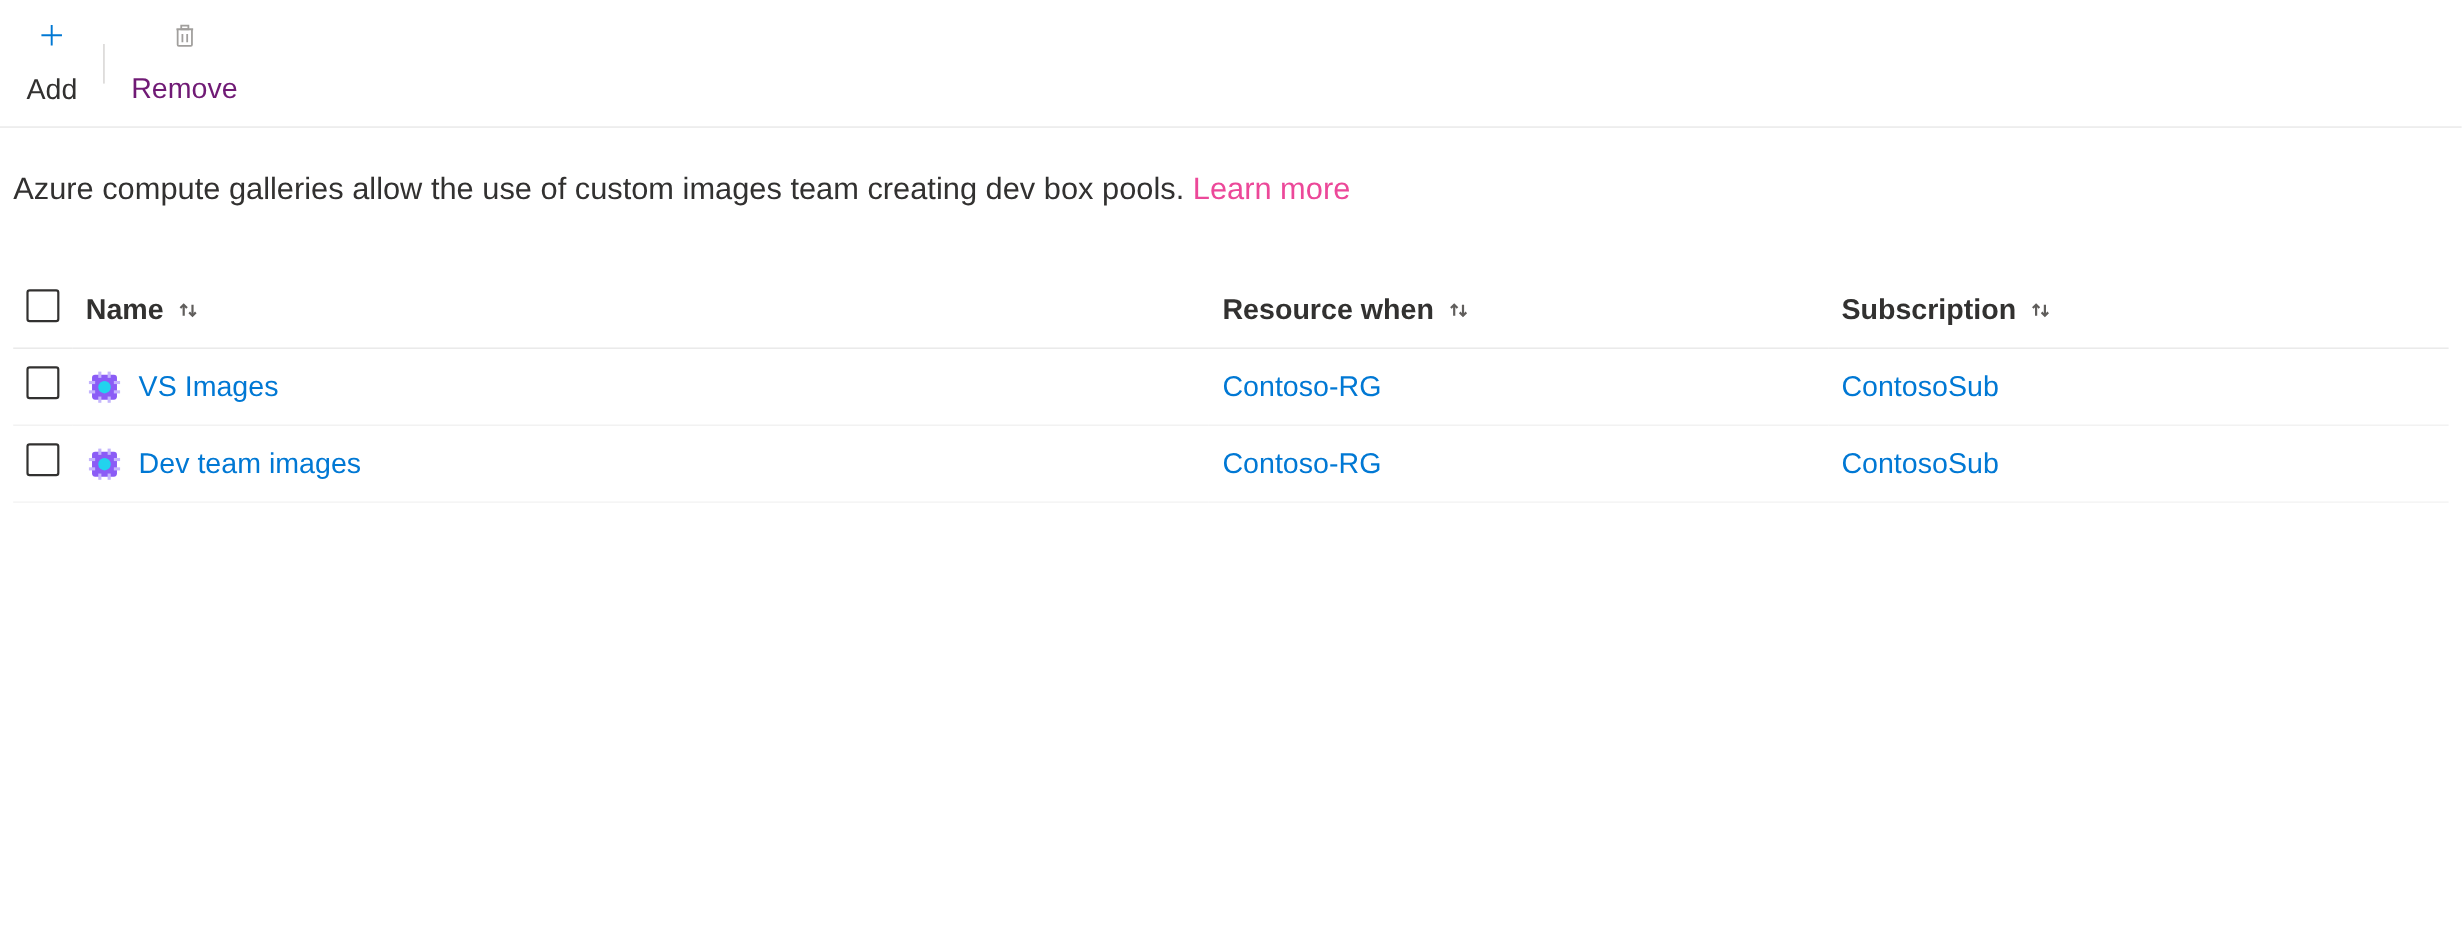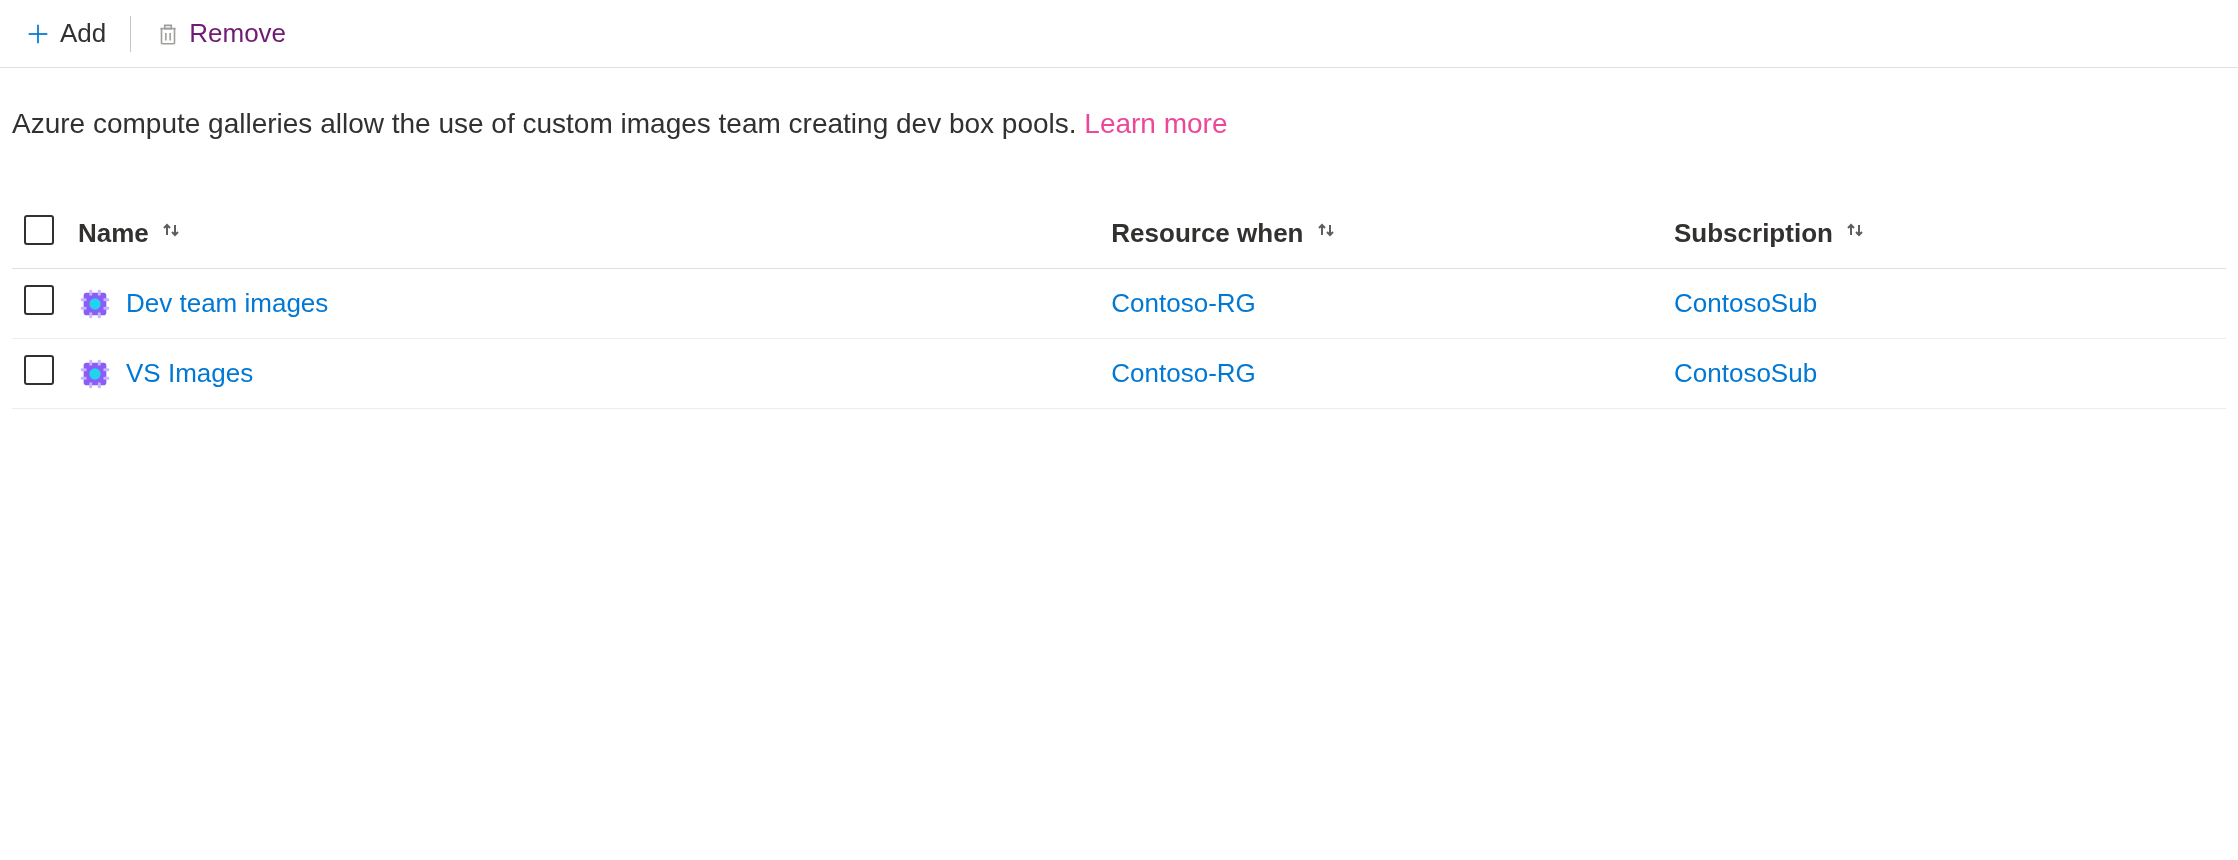--- a/index.html
+++ b/index.html
@@ -16,27 +16,28 @@
     .toolbar {
       display: flex;
       align-items: center;
       padding: 14px 18px;
       gap: 18px;
       border-bottom: 1px solid #e1e1e1;
     }
     .toolbar-btn {
       display: flex;
       align-items: center;
-      gap: 8px;
+      gap: 20px;
       background: none;
       border: none;
       cursor: pointer;
       font-size: 26px;
       font-family: inherit;
       padding: 4px 6px;
+      flex-direction: column;
     }
     .toolbar-btn.add {
       color: #323130;
     }
     .toolbar-btn.add .icon-wrap {
       color: #0078d4;
     }
     .toolbar-btn.remove {
       color: #701a75;
     }
@@ -76,20 +77,21 @@
       font-size: 26px;
       color: #323130;
       padding: 16px 12px;
       border-bottom: 1px solid #e1e1e1;
     }
     thead th.checkbox-col {
       width: 60px;
     }
     thead th .col-inner {
       display: inline-flex;
+      align-items: center;
       gap: 10px;
     }
     .sort-icon {
       display: inline-flex;
       color: #605e5c;
     }
     tbody td {
       padding: 16px 12px;
       border-bottom: 1px solid #ededed;
       font-size: 26px;
@@ -215,21 +217,21 @@
                 <rect x="14" y="2" width="2" height="4" fill="#c4b5fd"></rect>
                 <rect x="8" y="18" width="2" height="4" fill="#c4b5fd"></rect>
                 <rect x="14" y="18" width="2" height="4" fill="#c4b5fd"></rect>
                 <rect x="2" y="8" width="4" height="2" fill="#c4b5fd"></rect>
                 <rect x="2" y="14" width="4" height="2" fill="#c4b5fd"></rect>
                 <rect x="18" y="8" width="4" height="2" fill="#c4b5fd"></rect>
                 <rect x="18" y="14" width="4" height="2" fill="#c4b5fd"></rect>
                 <circle cx="12" cy="12" r="4" fill="#22d3ee"></circle>
               </svg>
             </span>
-            <a href="#" class="link">Dev team images</a>
+            <a href="#" class="link">VS Images</a>
           </div>
         </td>
         <td><a href="#" class="link">Contoso-RG</a></td>
         <td><a href="#" class="link">ContosoSub</a></td>
       </tr>
       <tr>
         <td><span class="checkbox"></span></td>
         <td>
           <div class="name-cell">
             <span class="gallery-icon-wrap">
@@ -239,21 +241,21 @@
                 <rect x="14" y="2" width="2" height="4" fill="#c4b5fd"></rect>
                 <rect x="8" y="18" width="2" height="4" fill="#c4b5fd"></rect>
                 <rect x="14" y="18" width="2" height="4" fill="#c4b5fd"></rect>
                 <rect x="2" y="8" width="4" height="2" fill="#c4b5fd"></rect>
                 <rect x="2" y="14" width="4" height="2" fill="#c4b5fd"></rect>
                 <rect x="18" y="8" width="4" height="2" fill="#c4b5fd"></rect>
                 <rect x="18" y="14" width="4" height="2" fill="#c4b5fd"></rect>
                 <circle cx="12" cy="12" r="4" fill="#22d3ee"></circle>
               </svg>
             </span>
-            <a href="#" class="link">VS Images</a>
+            <a href="#" class="link">Dev team images</a>
           </div>
         </td>
         <td><a href="#" class="link">Contoso-RG</a></td>
         <td><a href="#" class="link">ContosoSub</a></td>
       </tr>
     </tbody>
   </table>
 </div>
 
 </body></html>

